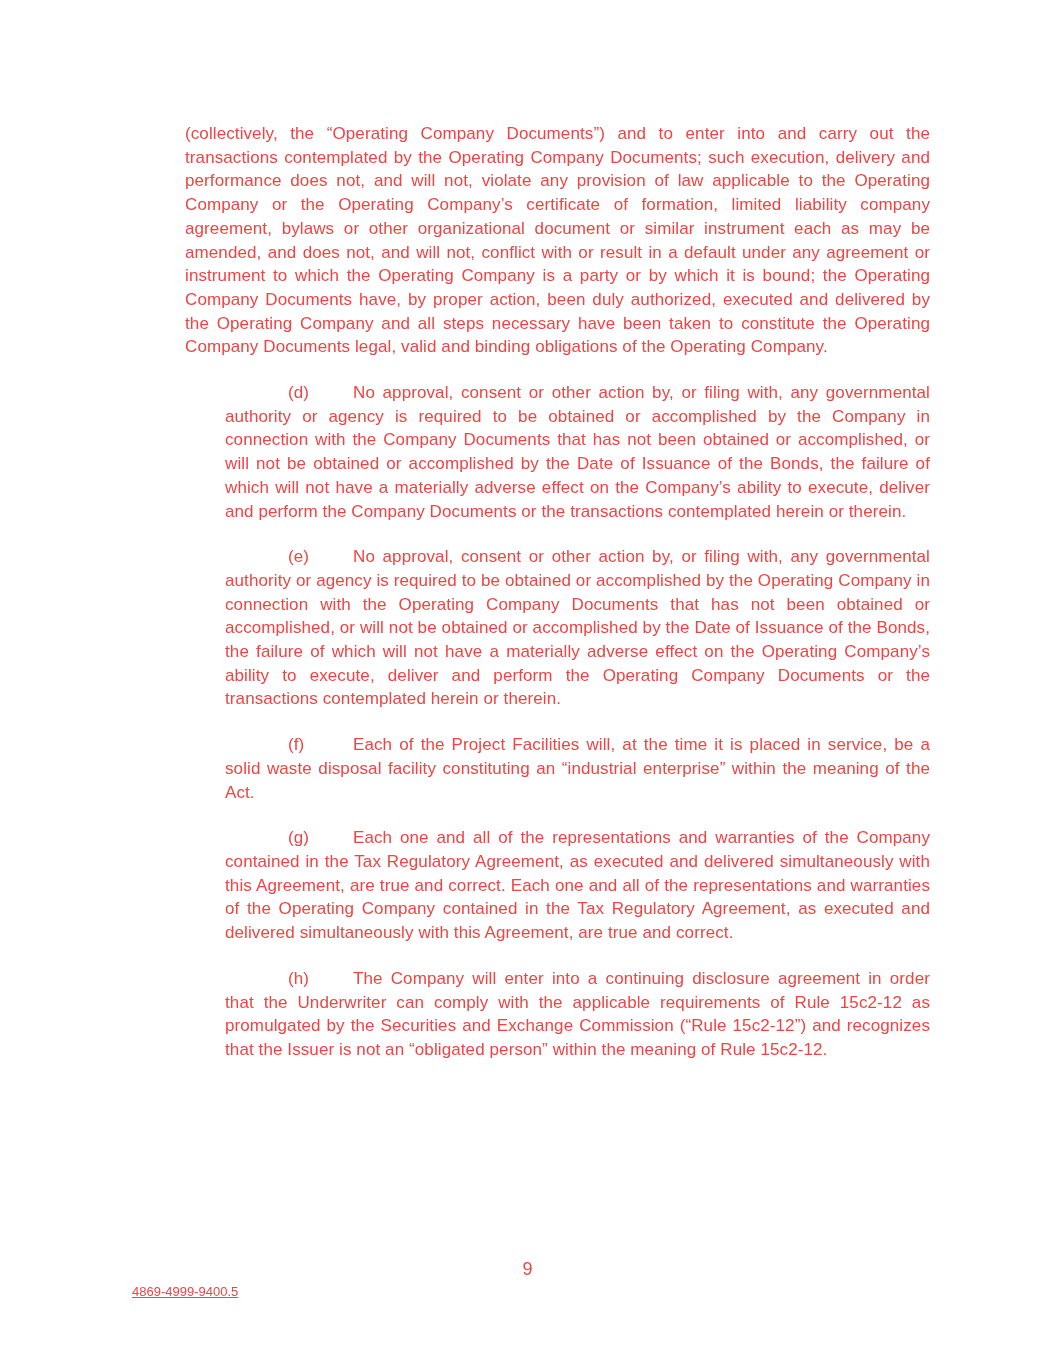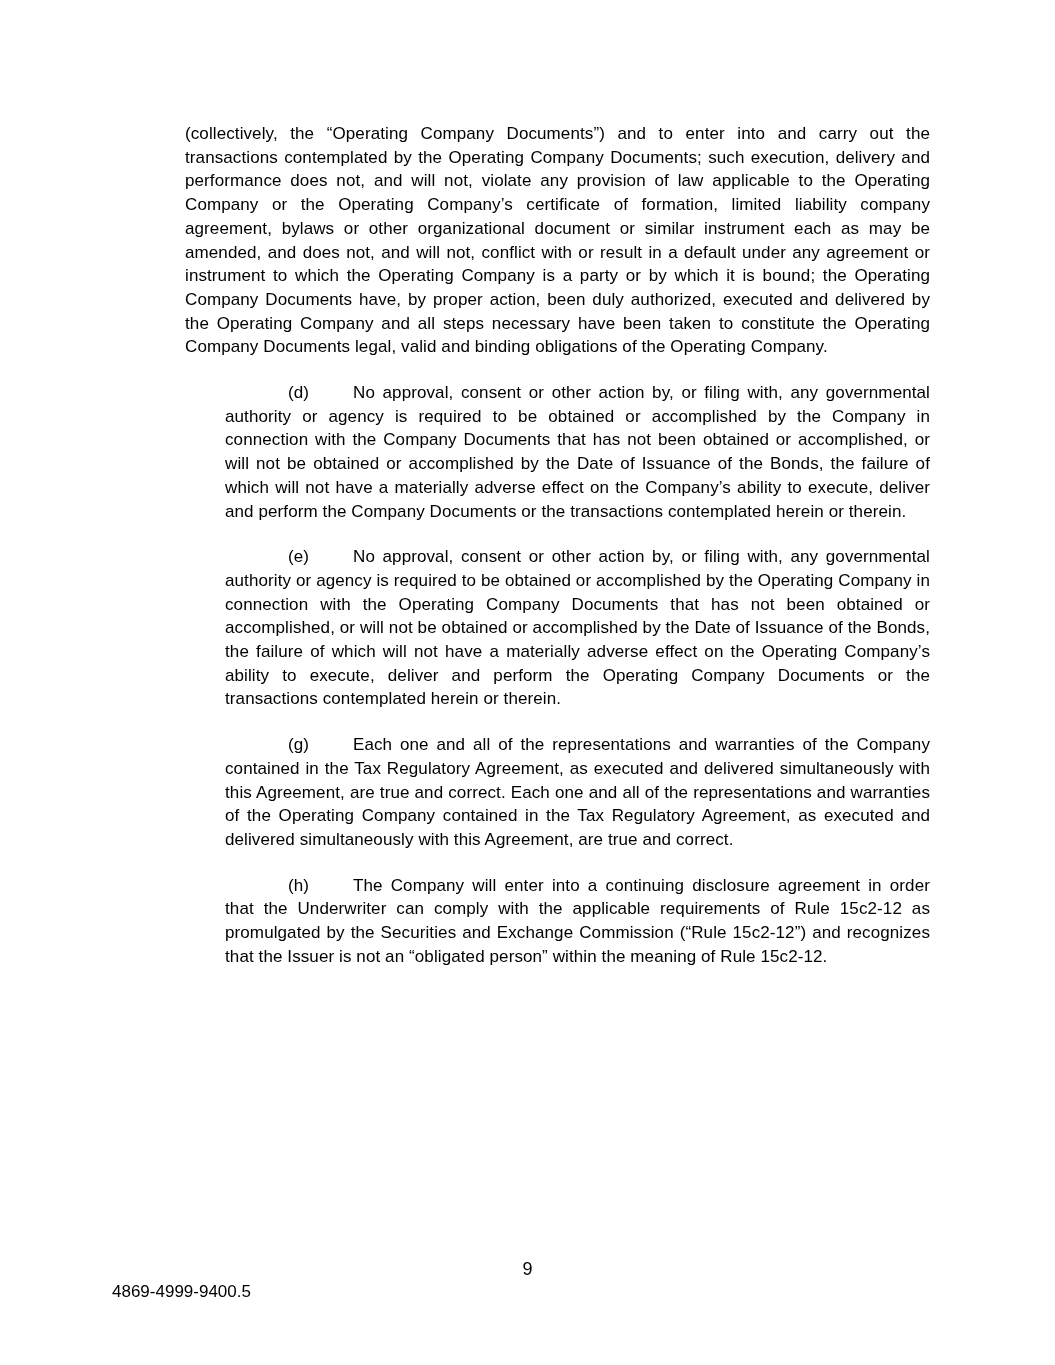--- a/index.html
+++ b/index.html
@@ -8,21 +8,21 @@
     background: #e8e8e8;
   }
   .page {
     position: relative;
     width: 1055px;
     height: 1365px;
     margin: 0 auto;
     background: #ffffff;
     overflow: hidden;
     font-family: "Liberation Sans", sans-serif;
-    color: #000000;
+    color: #ef4444;
   }
   .text-block {
     position: absolute;
     left: 185px;
     top: 122px;
     width: 745px;
   }
   .para {
     margin: 0 0 22px 0;
     font-size: 17px;
@@ -44,38 +44,40 @@
     top: 1257px;
     left: 0;
     width: 1055px;
     text-align: center;
     font-size: 18px;
     line-height: 24px;
   }
   .footer-id {
     position: absolute;
     top: 1284px;
-    left: 112px;
-    font-size: 17px;
+    left: 132px;
+    font-size: 13px;
     line-height: 16px;
+    text-decoration: underline;
   }
 </style>
 </head>
 <body>
 
 <div class="page">
 
   <div class="text-block">
 
     <p class="para"><span>(collectively, the “Operating Company Documents”) and to enter into and carry out the transactions contemplated by the Operating Company Documents; such execution, delivery and performance does not, and will not, violate any provision of law applicable to the Operating Company or the Operating Company’s certificate of formation, limited liability company agreement, bylaws or other organizational document or similar instrument each as may be amended, and does not, and will not, conflict with or result in a default under any agreement or instrument to which the Operating Company is a party or by which it is bound; the Operating Company Documents have, by proper action, been duly authorized, executed and delivered by the Operating Company and all steps necessary have been taken to constitute the Operating Company Documents legal, valid and binding obligations of the Operating Company.</span></p>
 
     <p class="para labeled"><span class="para-label">(d)</span><span>No approval, consent or other action by, or filing with, any governmental authority or agency is required to be obtained or accomplished by the Company in connection with the Company Documents that has not been obtained or accomplished, or will not be obtained or accomplished by the Date of Issuance of the Bonds, the failure of which will not have a materially adverse effect on the Company’s ability to execute, deliver and perform the Company Documents or the transactions contemplated herein or therein.</span></p>
 
     <p class="para labeled"><span class="para-label">(e)</span><span>No approval, consent or other action by, or filing with, any governmental authority or agency is required to be obtained or accomplished by the Operating Company in connection with the Operating Company Documents that has not been obtained or accomplished, or will not be obtained or accomplished by the Date of Issuance of the Bonds, the failure of which will not have a materially adverse effect on the Operating Company’s ability to execute, deliver and perform the Operating Company Documents or the transactions contemplated herein or therein.</span></p>
 
+    <p class="para labeled"><span class="para-label">(f)</span><span>Each of the Project Facilities will, at the time it is placed in service, be a solid waste disposal facility constituting an “industrial enterprise” within the meaning of the Act.</span></p>
 
     <p class="para labeled"><span class="para-label">(g)</span><span>Each one and all of the representations and warranties of the Company contained in the Tax Regulatory Agreement, as executed and delivered simultaneously with this Agreement, are true and correct.  Each one and all of the representations and warranties of the Operating Company contained in the Tax Regulatory Agreement, as executed and delivered simultaneously with this Agreement, are true and correct.</span></p>
 
     <p class="para labeled"><span class="para-label">(h)</span><span>The Company will enter into a continuing disclosure agreement in order that the Underwriter can comply with the applicable requirements of Rule 15c2-12 as promulgated by the Securities and Exchange Commission (“Rule 15c2-12”) and recognizes that the Issuer is not an “obligated person” within the meaning of Rule 15c2-12.</span></p>
 
   </div>
 
   <div class="page-number">9</div>
 
   <div class="footer-id">4869-4999-9400.5</div>

